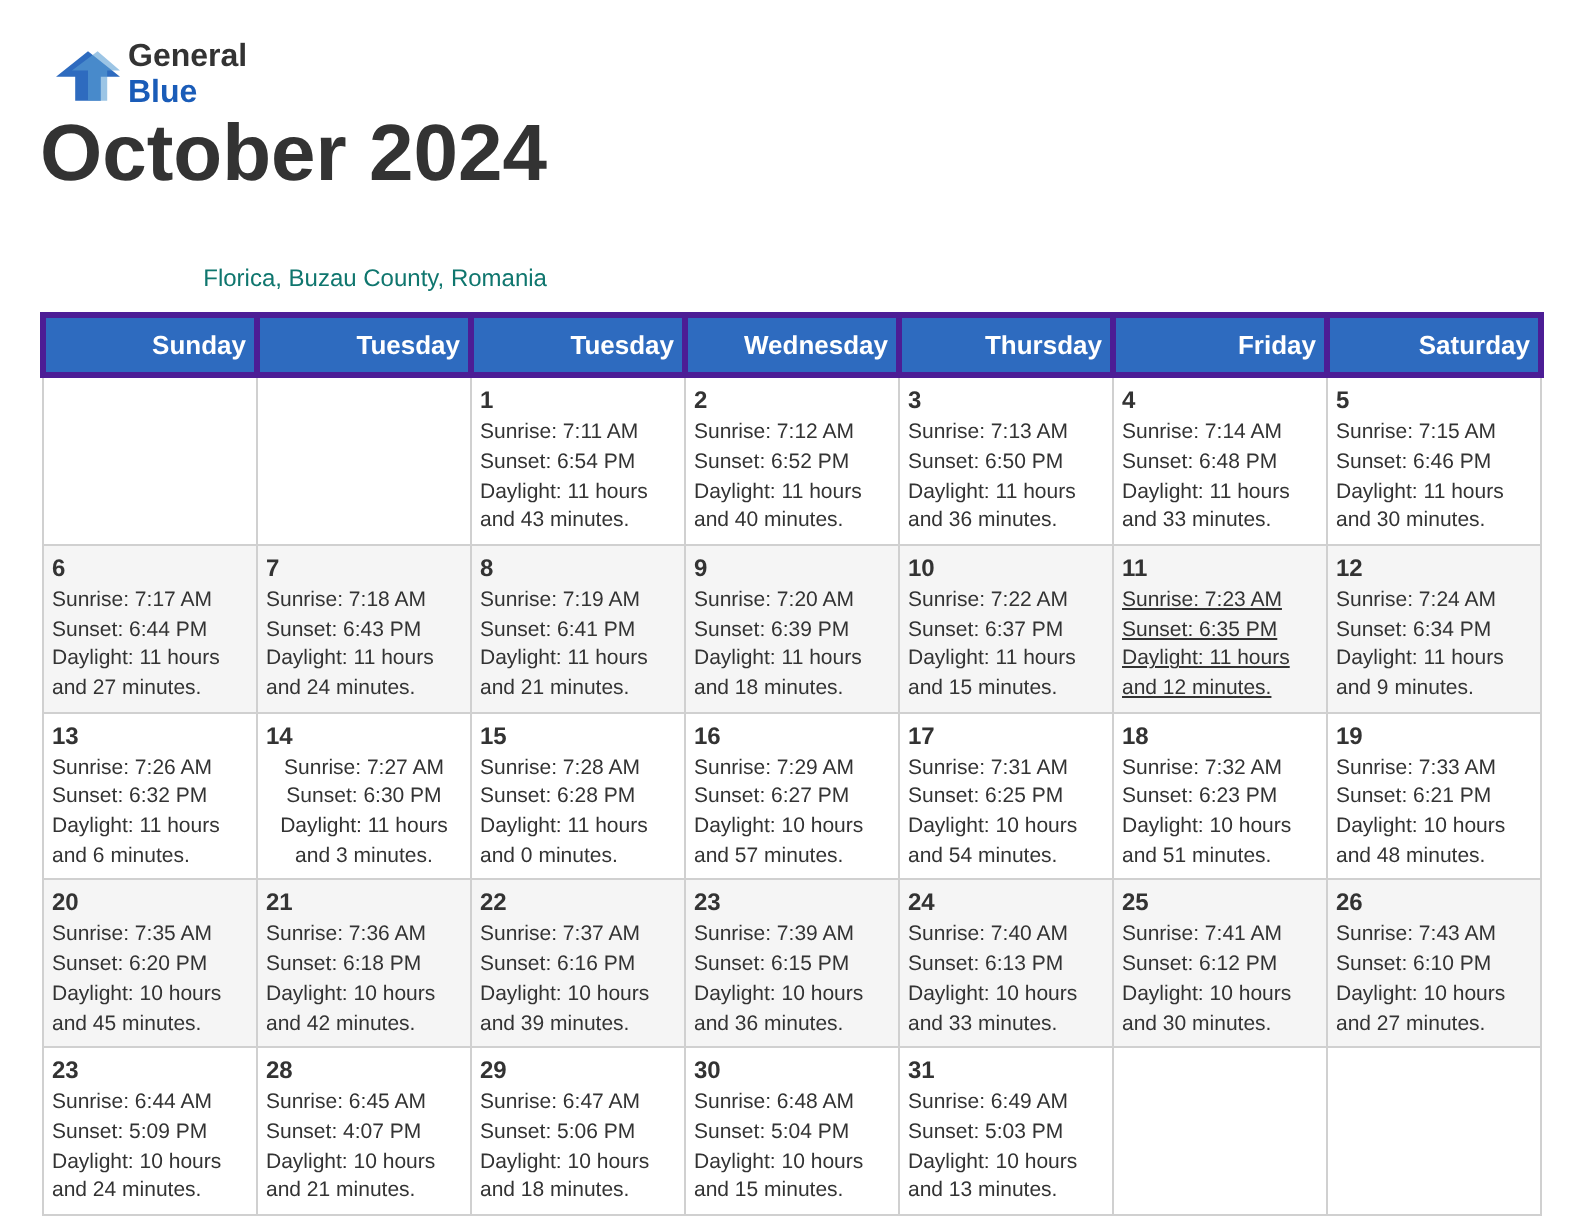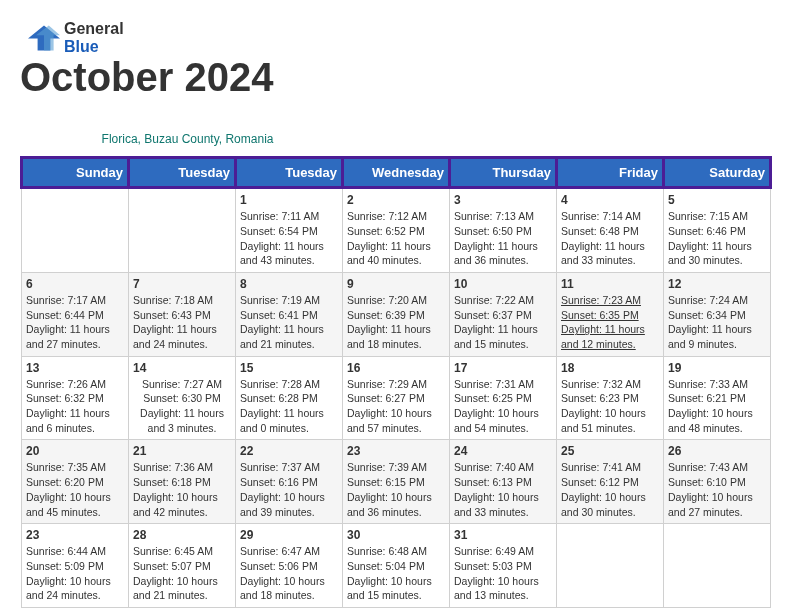--- a/index.html
+++ b/index.html
@@ -288,21 +288,21 @@
       <tr>
         <td>
           <div class="day-num">23</div>
           <div class="day-info" style="white-space: pre-line;">Sunrise: 6:44 AM
 Sunset: 5:09 PM
 Daylight: 10 hours and 24 minutes.</div>
         </td>
         <td>
           <div class="day-num">28</div>
           <div class="day-info" style="white-space: pre-line;">Sunrise: 6:45 AM
-Sunset: 5:07 PM
+Sunset: 4:07 PM
 Daylight: 10 hours and 21 minutes.</div>
         </td>
         <td>
           <div class="day-num">29</div>
           <div class="day-info" style="white-space: pre-line;">Sunrise: 6:47 AM
 Sunset: 5:06 PM
 Daylight: 10 hours and 18 minutes.</div>
         </td>
         <td>
           <div class="day-num">30</div>

